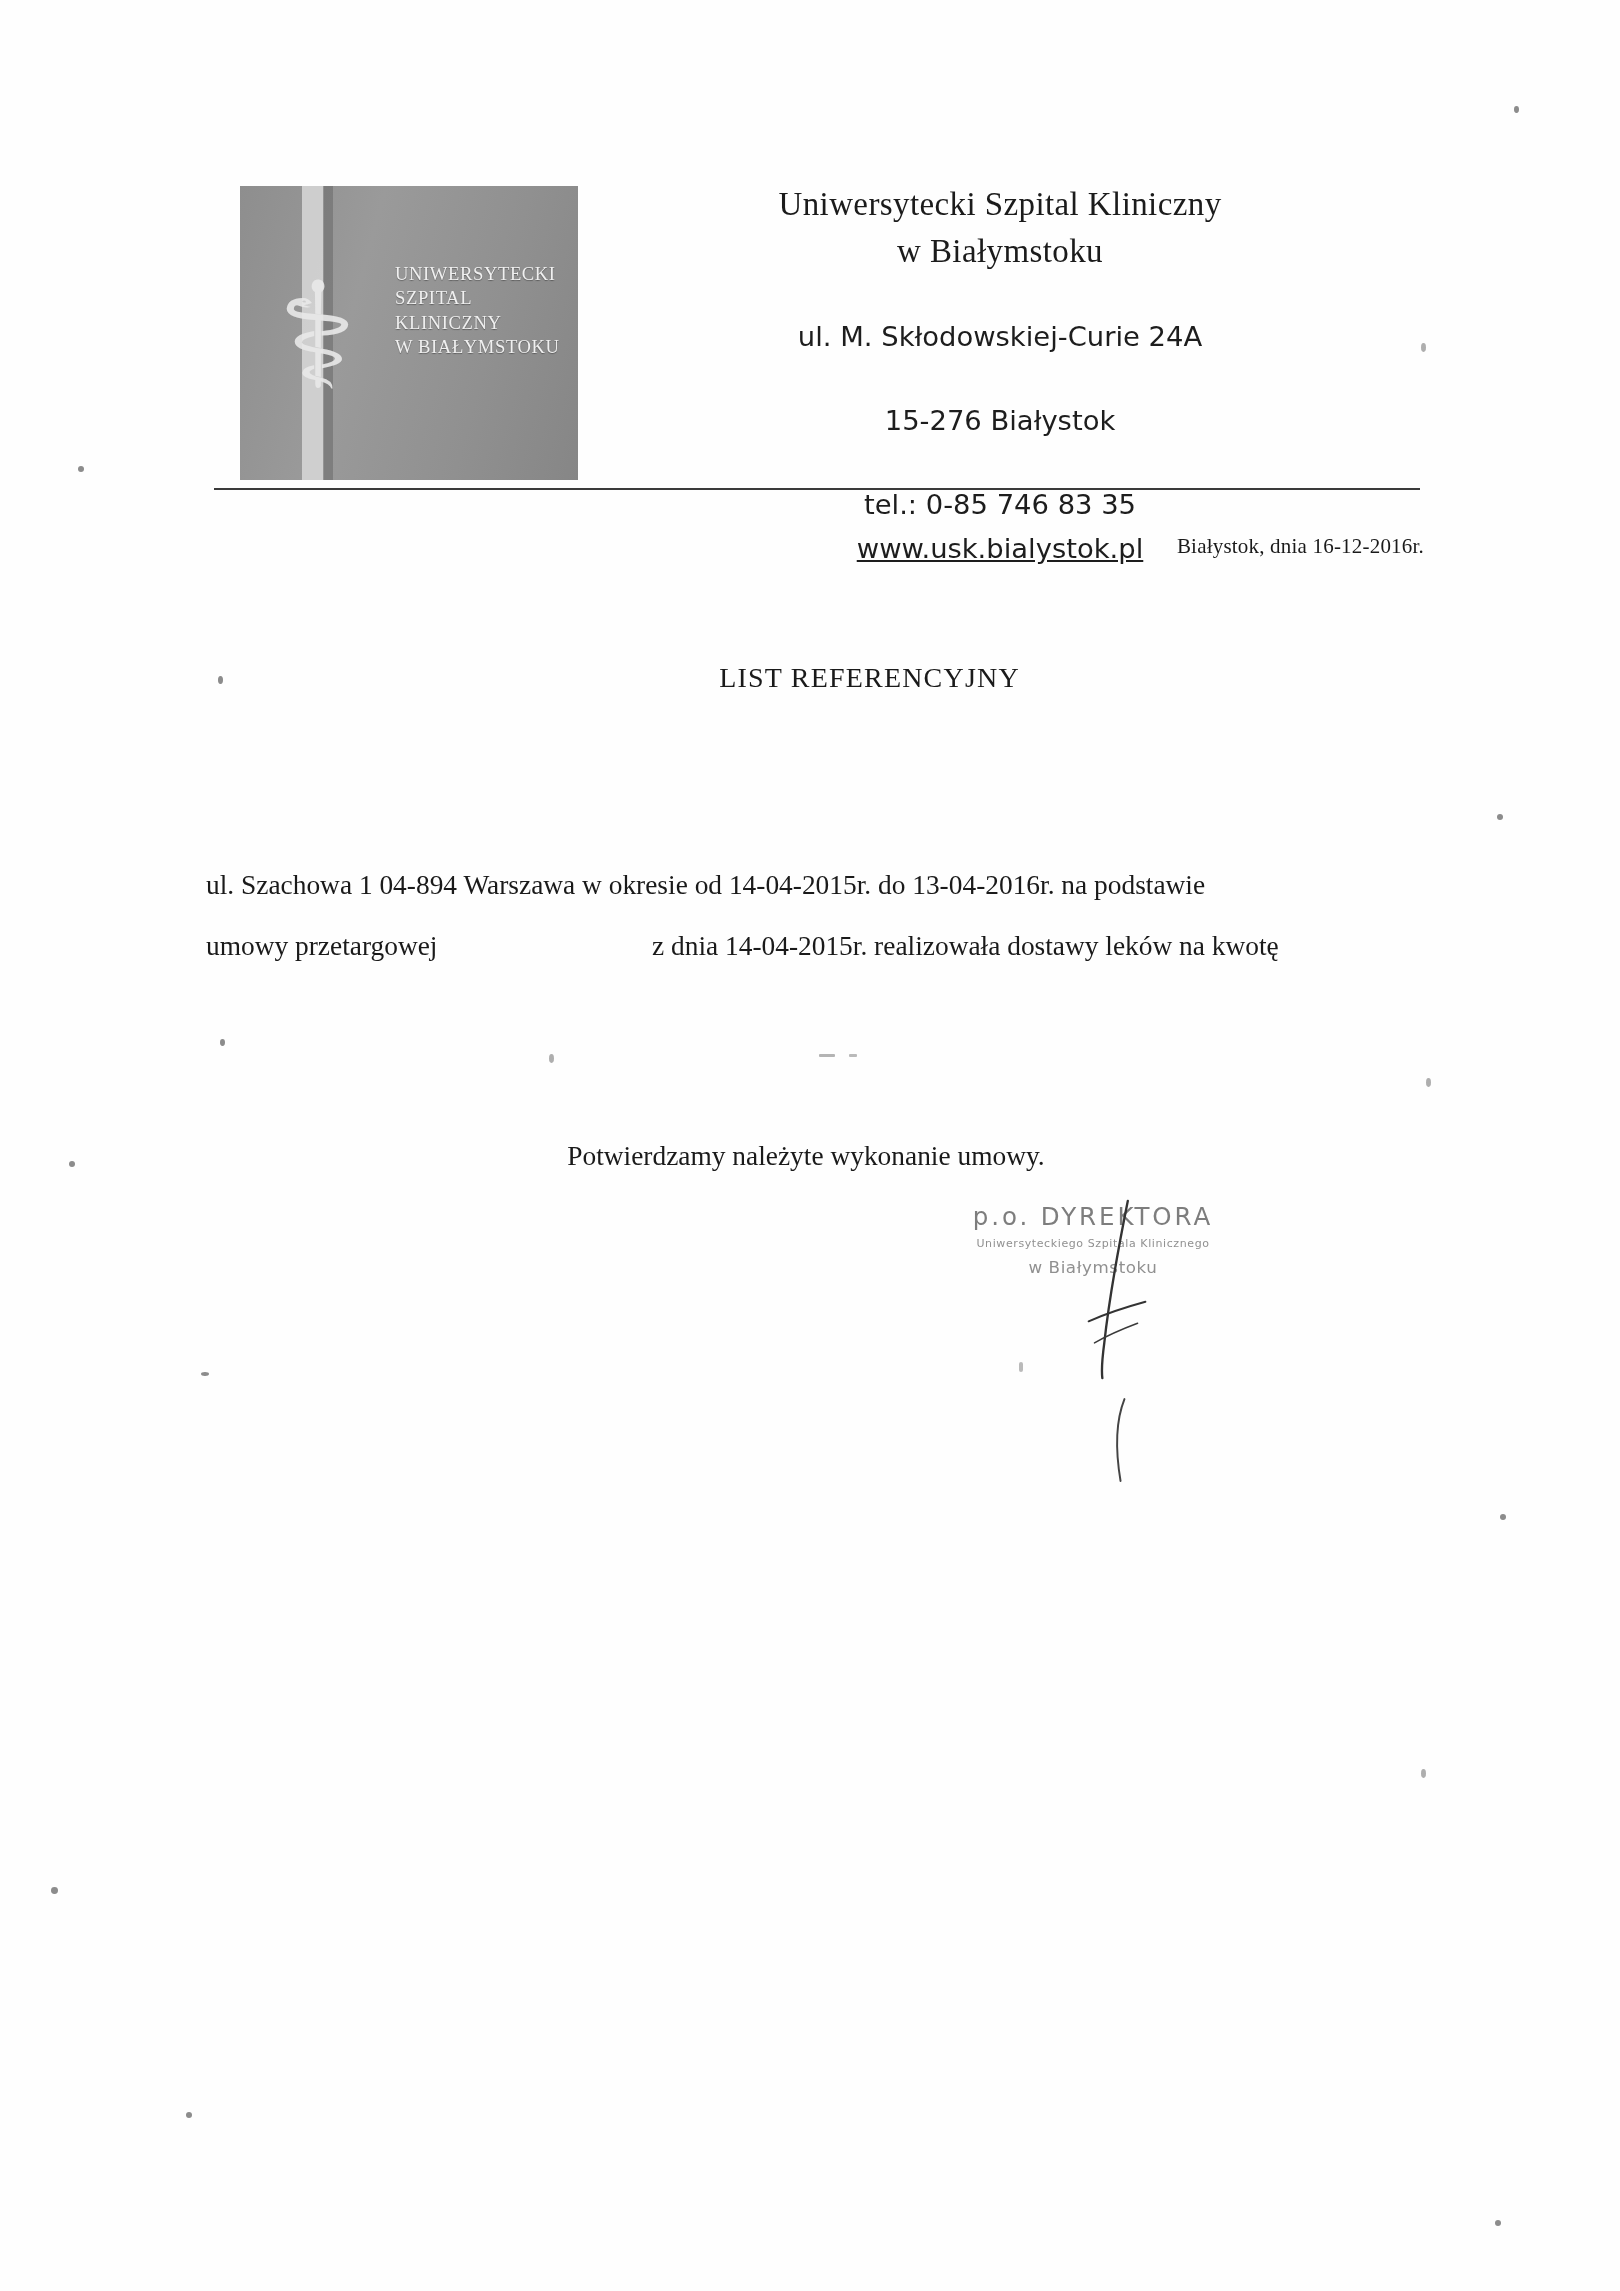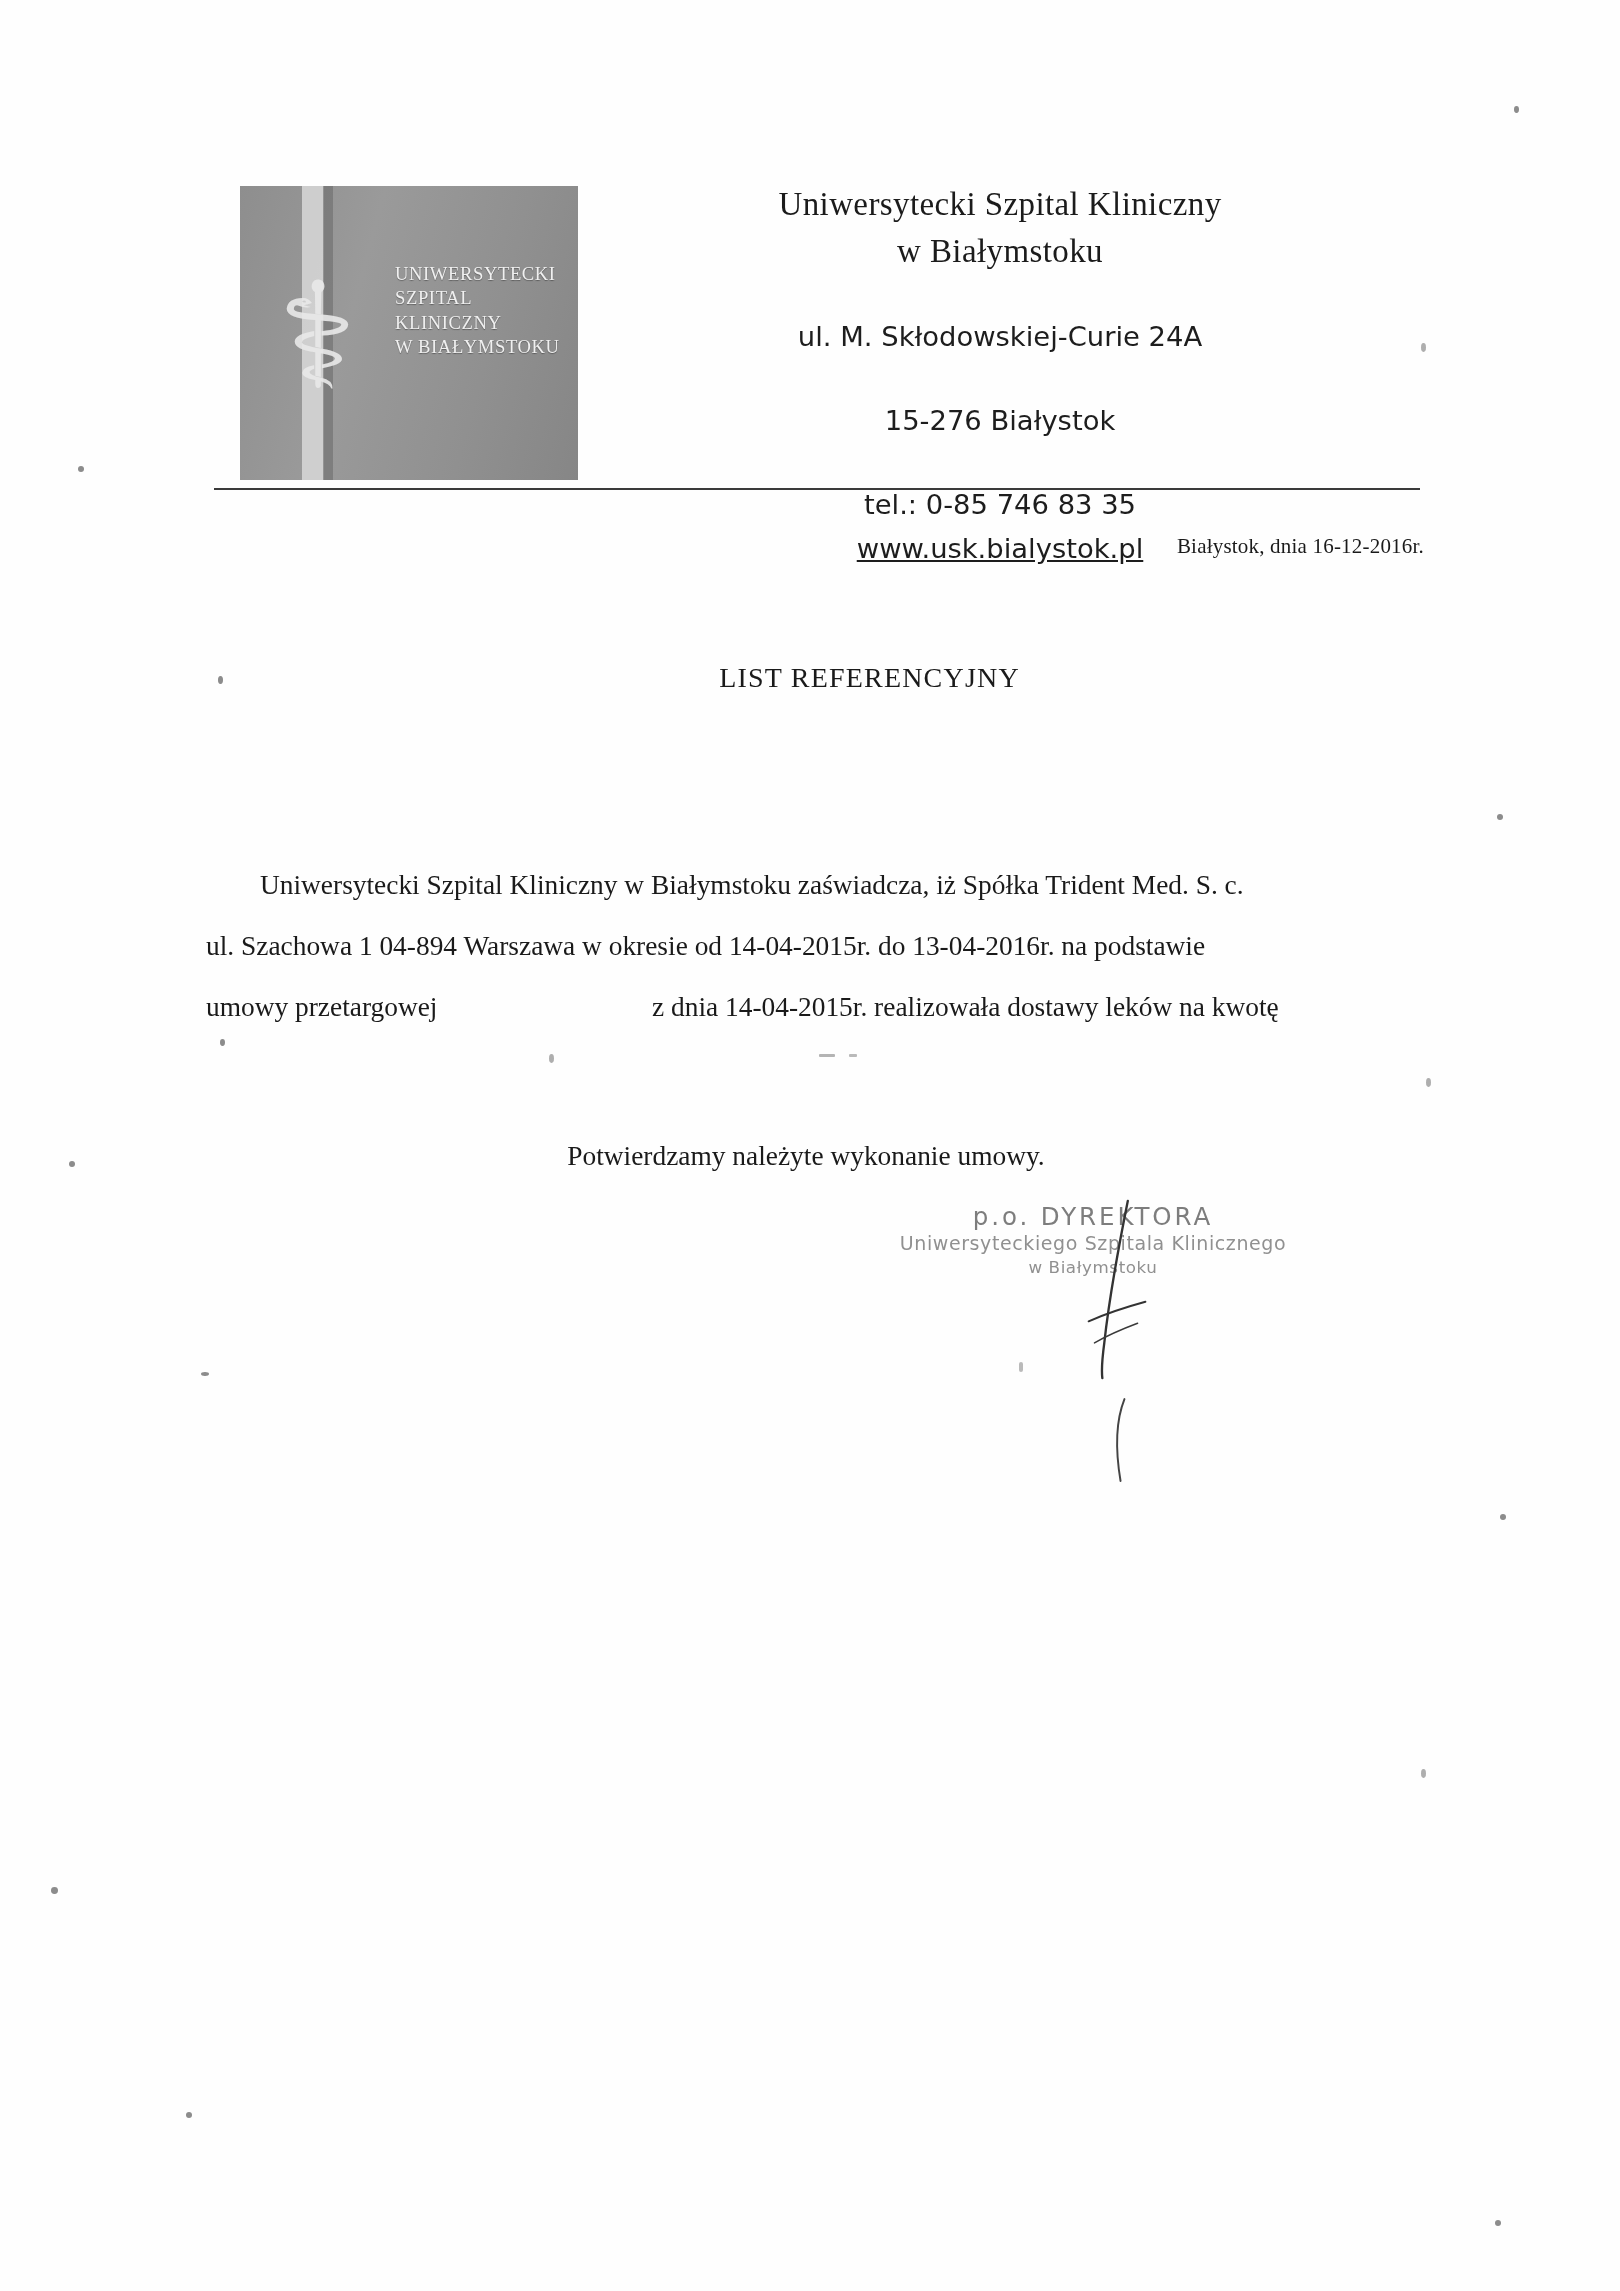--- a/index.html
+++ b/index.html
@@ -173,21 +173,21 @@
     text-align: center;
     color: #8a8a8a;
     font-family: "DejaVu Sans", sans-serif;
   }
   .stamp .l1 {
     font-size: 24.5px;
     letter-spacing: 2.9px;
     color: #7d7d7d;
   }
   .stamp .l2 {
-    font-size: 19px;
+    font-size: 11px;
     letter-spacing: 0.6px;
     line-height: 25.5px;
     color: #909090;
   }
   .stamp .l3 {
     font-size: 16.7px;
     letter-spacing: 0.6px;
     line-height: 21.6px;
     color: #909090;
   }
@@ -243,21 +243,20 @@
     </div>
   </div>
 
   <div class="rule"></div>
 
   <div class="place-date">Białystok, dnia 16-12-2016r.</div>
 
   <div class="doc-title">LIST REFERENCYJNY</div>
 
   <div class="para1">
-    <span class="l1">Uniwersytecki Szpital Kliniczny w Białymstoku zaświadcza, iż Spółka Trident Med. S. c.</span>
     <span class="l2">ul. Szachowa 1 04-894 Warszawa w okresie od 14-04-2015r. do 13-04-2016r. na podstawie</span>
     <span class="l3">
       <span class="seg-a">umowy przetargowej</span><span class="seg-b">z dnia 14-04-2015r. realizowała dostawy leków na kwotę</span>
     </span>
   </div>
 
   <div class="para2">Potwierdzamy należyte wykonanie umowy.</div>
 
   <div class="stamp">
     <div class="l1">p.o. DYREKTORA</div>

